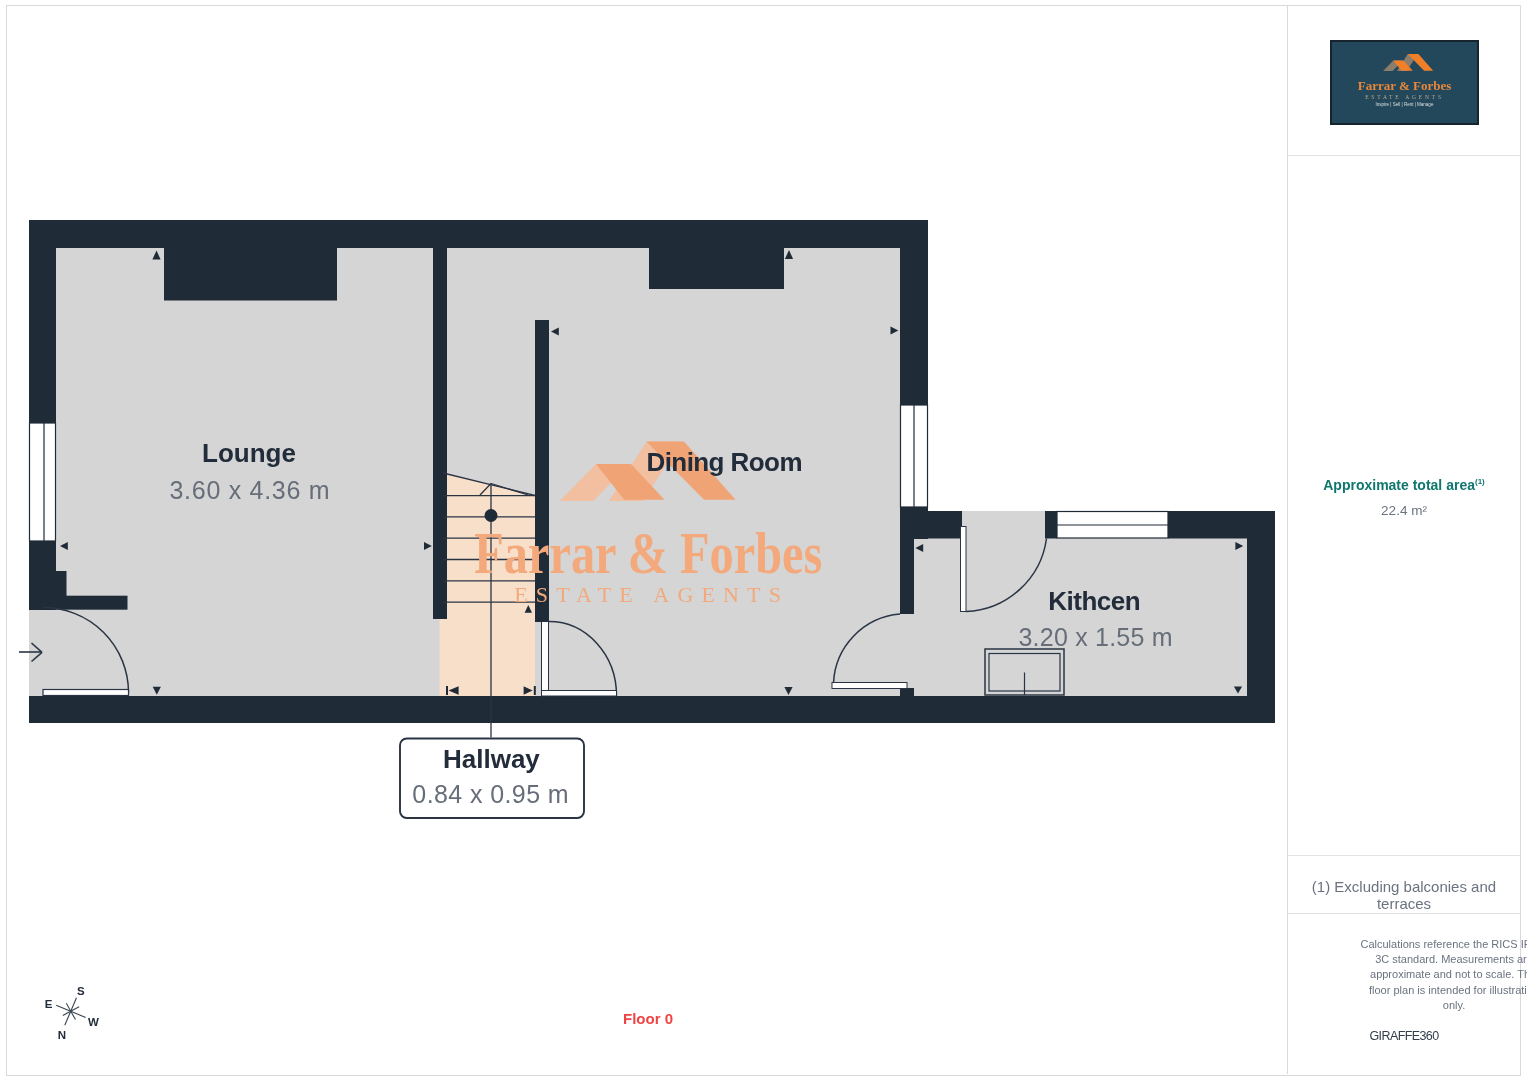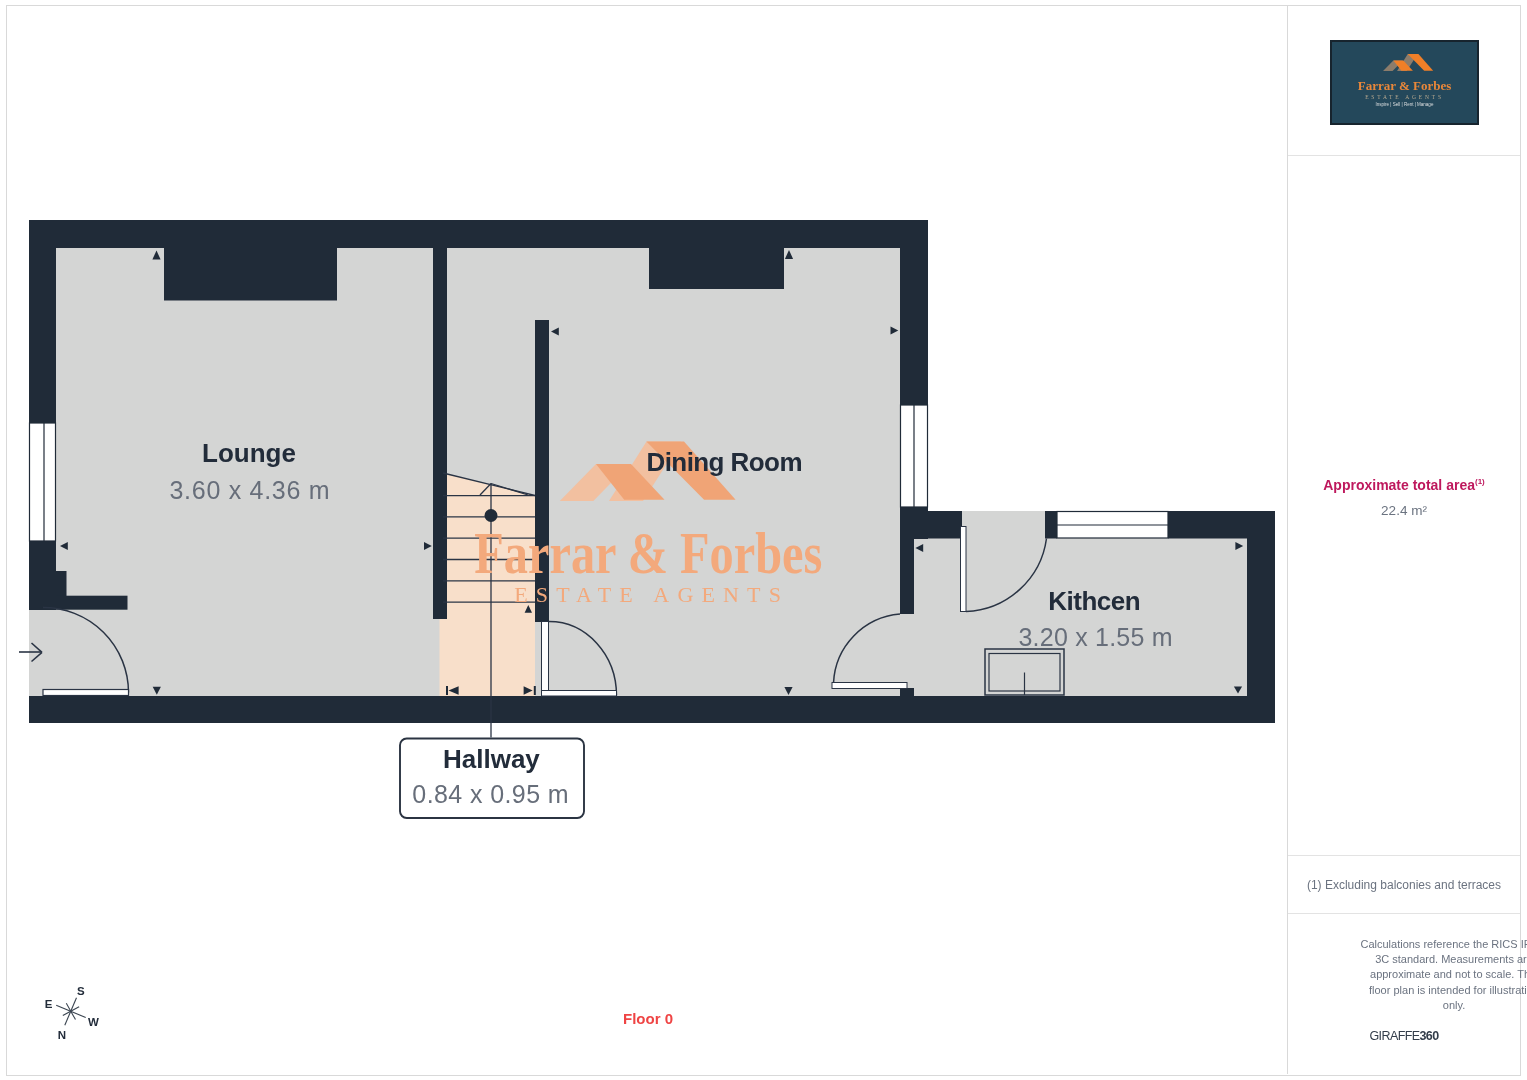--- a/index.html
+++ b/index.html
@@ -30,29 +30,29 @@
     </g>
   </svg>
 
   <div class="abs" style="left:0;top:36px;width:145px;text-align:center;font-family:'Liberation Serif',serif;font-weight:bold;font-size:13px;color:#e8873a;">Farrar &amp; Forbes</div>
 
   <div class="abs" style="left:0;top:51.5px;width:145px;text-align:center;font-family:'Liberation Serif',serif;font-size:5.5px;letter-spacing:2.8px;color:#b9aa90;">ESTATE AGENTS</div>
 
   <div class="abs" style="left:0;top:60px;width:145px;text-align:center;font-size:4.5px;color:#dddfe0;">Inspire | Sell | Rent | Manage</div>
 </div>
 
-<div class="abs" style="left:1288px;top:477px;width:232px;text-align:center;font-size:14px;font-weight:bold;color:#be185d;">Approximate total area<span style="font-size:8px;vertical-align:6px;">(1)</span></div>
+<div class="abs" style="left:1288px;top:477px;width:232px;text-align:center;font-size:14px;font-weight:bold;color:#0f766e;">Approximate total area<span style="font-size:8px;vertical-align:6px;">(1)</span></div>
 
 <div class="abs" style="left:1288px;top:503px;width:232px;text-align:center;font-size:13.5px;color:#6b7380;">22.4 m²</div>
 
-<div class="abs" style="left:1288px;top:878px;width:232px;text-align:center;font-size:12px;color:#6b7380;">(1) Excluding balconies and terraces</div>
+<div class="abs" style="left:1288px;top:878px;width:232px;text-align:center;font-size:15px;color:#6b7380;">(1) Excluding balconies and terraces</div>
 
 <div class="abs" style="left:1348px;top:937px;width:212px;text-align:center;font-size:11px;line-height:15.2px;color:#6b7380;">Calculations reference the RICS IPMS<br>3C standard. Measurements are<br>approximate and not to scale. This<br>floor plan is intended for illustration<br>only.</div>
 
-<div class="abs" style="left:1288px;top:1029px;width:232px;text-align:center;font-size:12.5px;letter-spacing:-0.6px;color:#333d4a;">GIRAFFE<span style="font-weight:bold;">360</span></div>
+<div class="abs" style="left:1288px;top:1029px;width:232px;text-align:center;font-size:12.5px;letter-spacing:-0.6px;color:#333d4a;">GIRAFFE<span style="font-weight:normal;">360</span></div>
 
 <div class="abs" style="left:548px;top:1010px;width:200px;text-align:center;font-size:15px;font-weight:bold;color:#ef4444;">Floor 0</div>
 
 <svg class="abs" style="left:0;top:0;" width="1527" height="1080" viewBox="0 0 1527 1080">
   <g>
 
   <rect x="56" y="248" width="391" height="448" fill="#d4d5d4"></rect>
 
   <rect x="447" y="248" width="453" height="448" fill="#d4d5d4"></rect>
 

